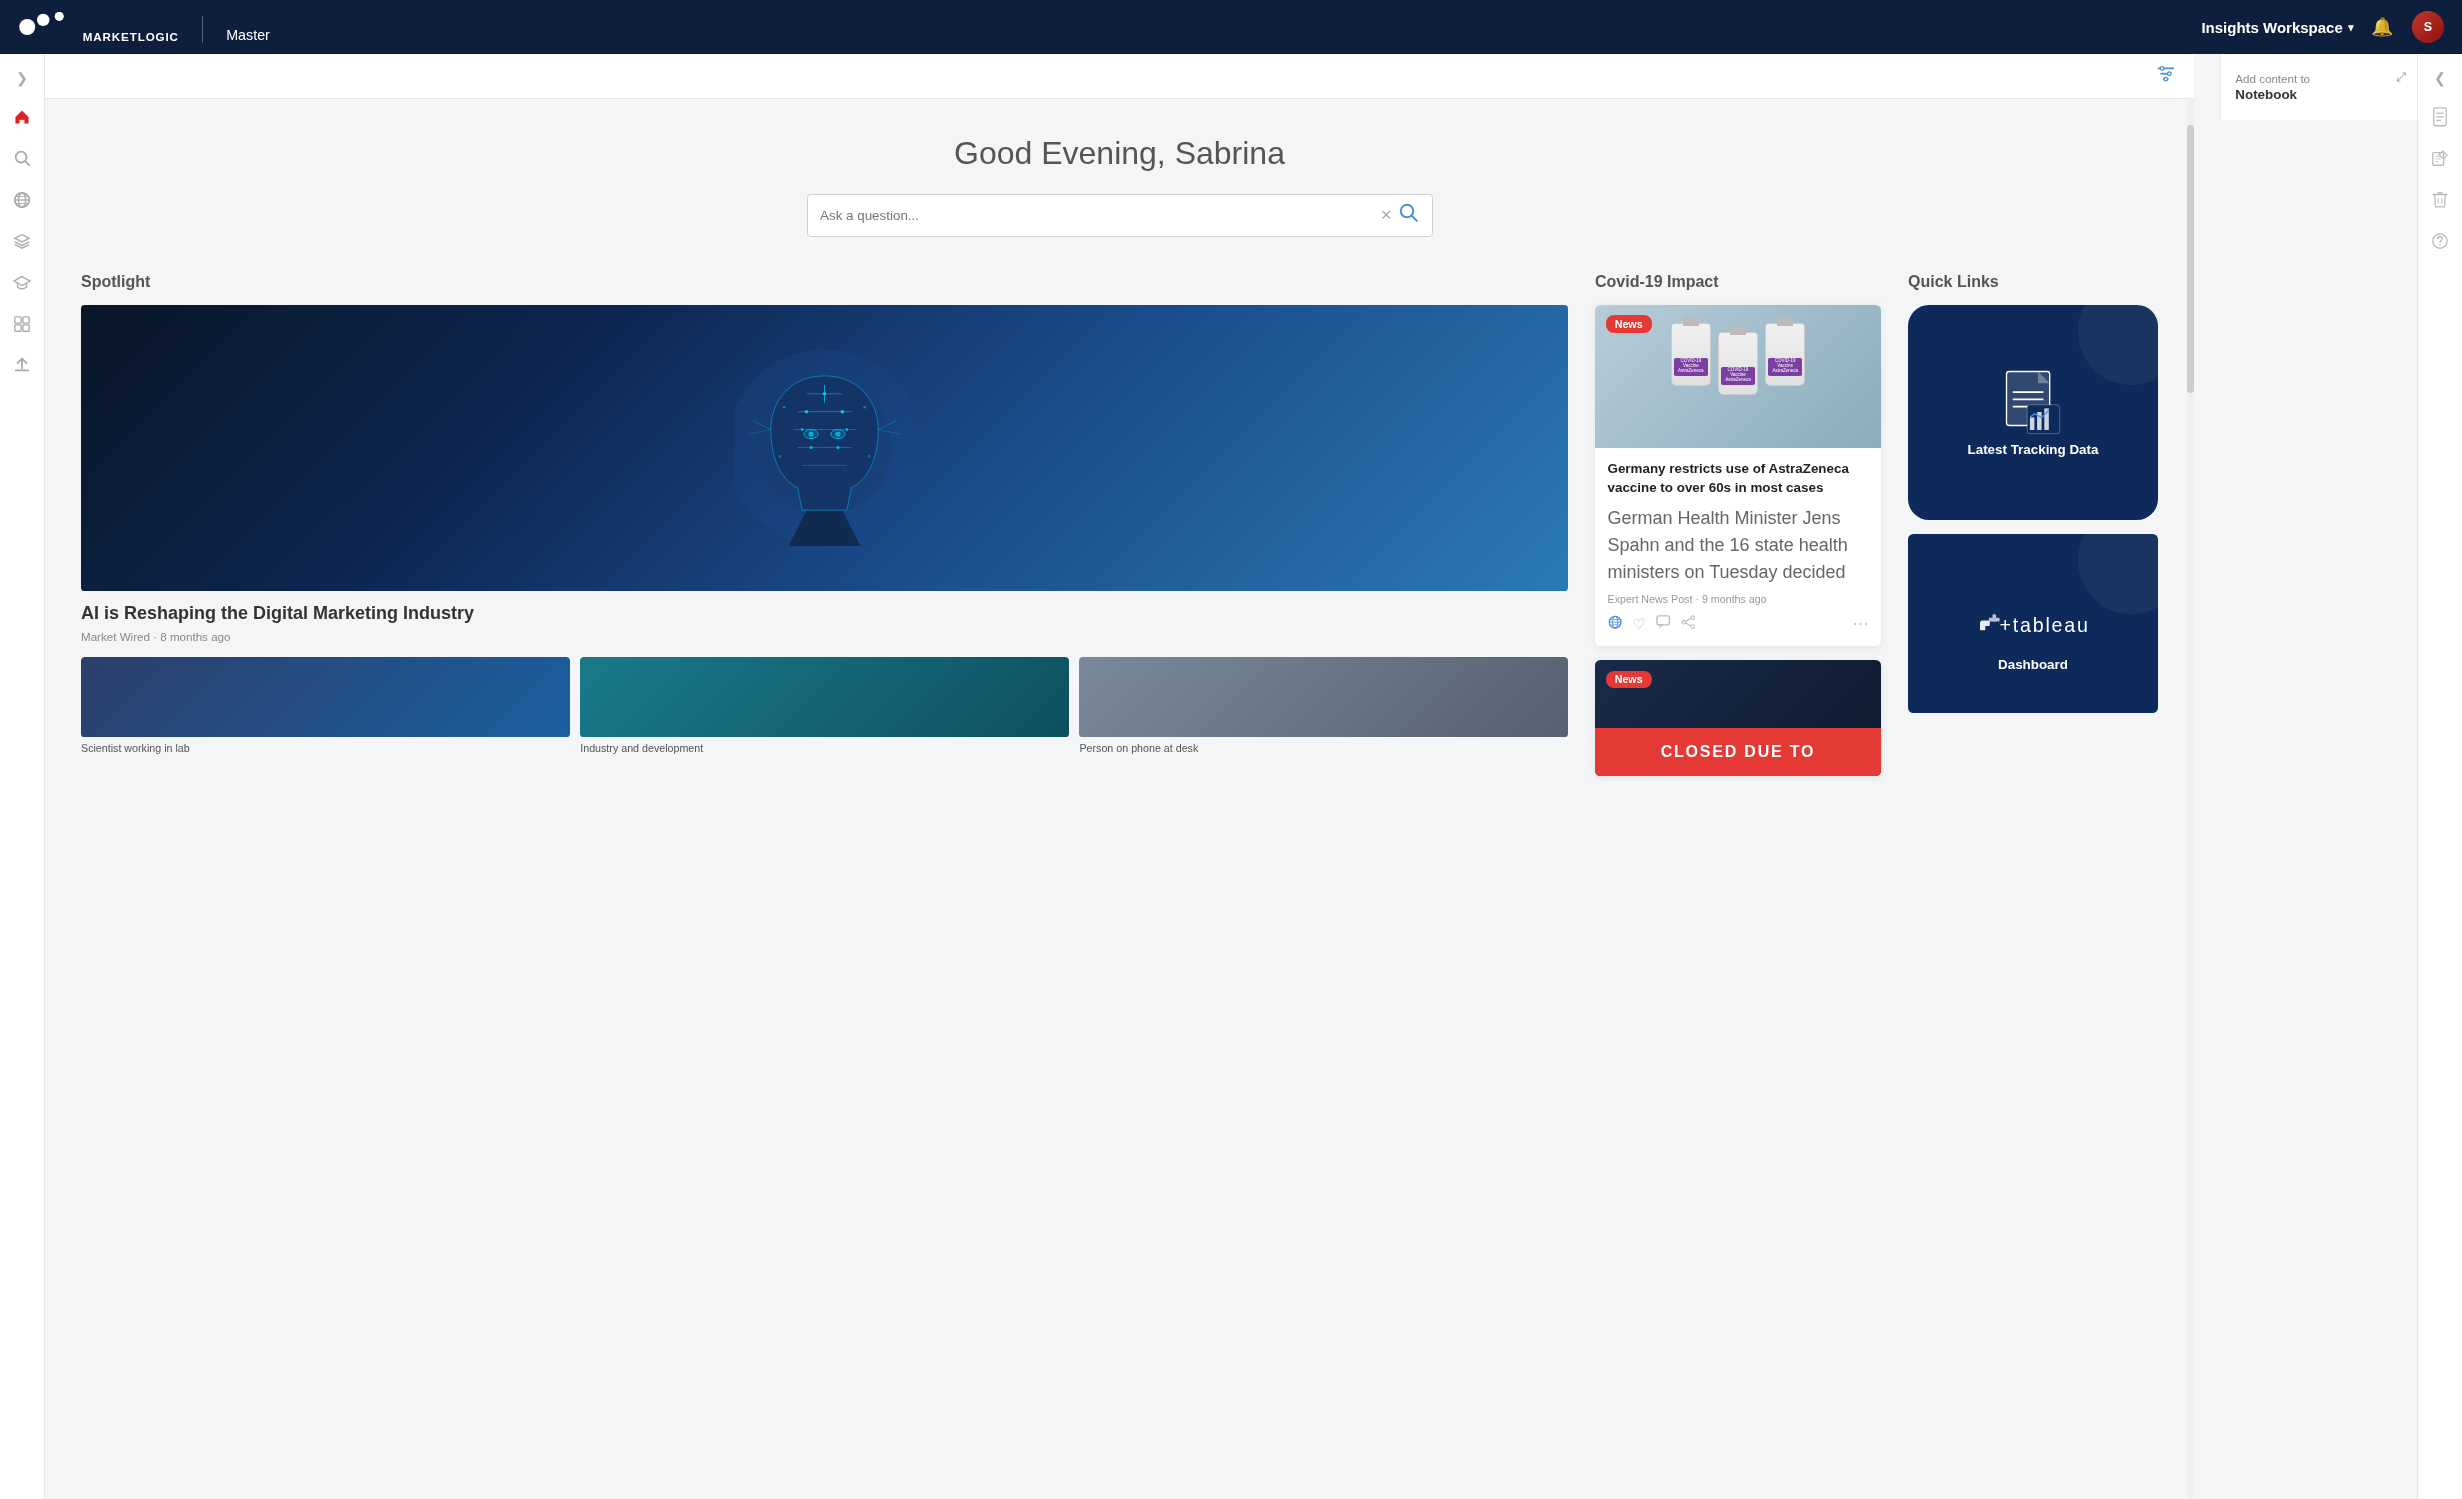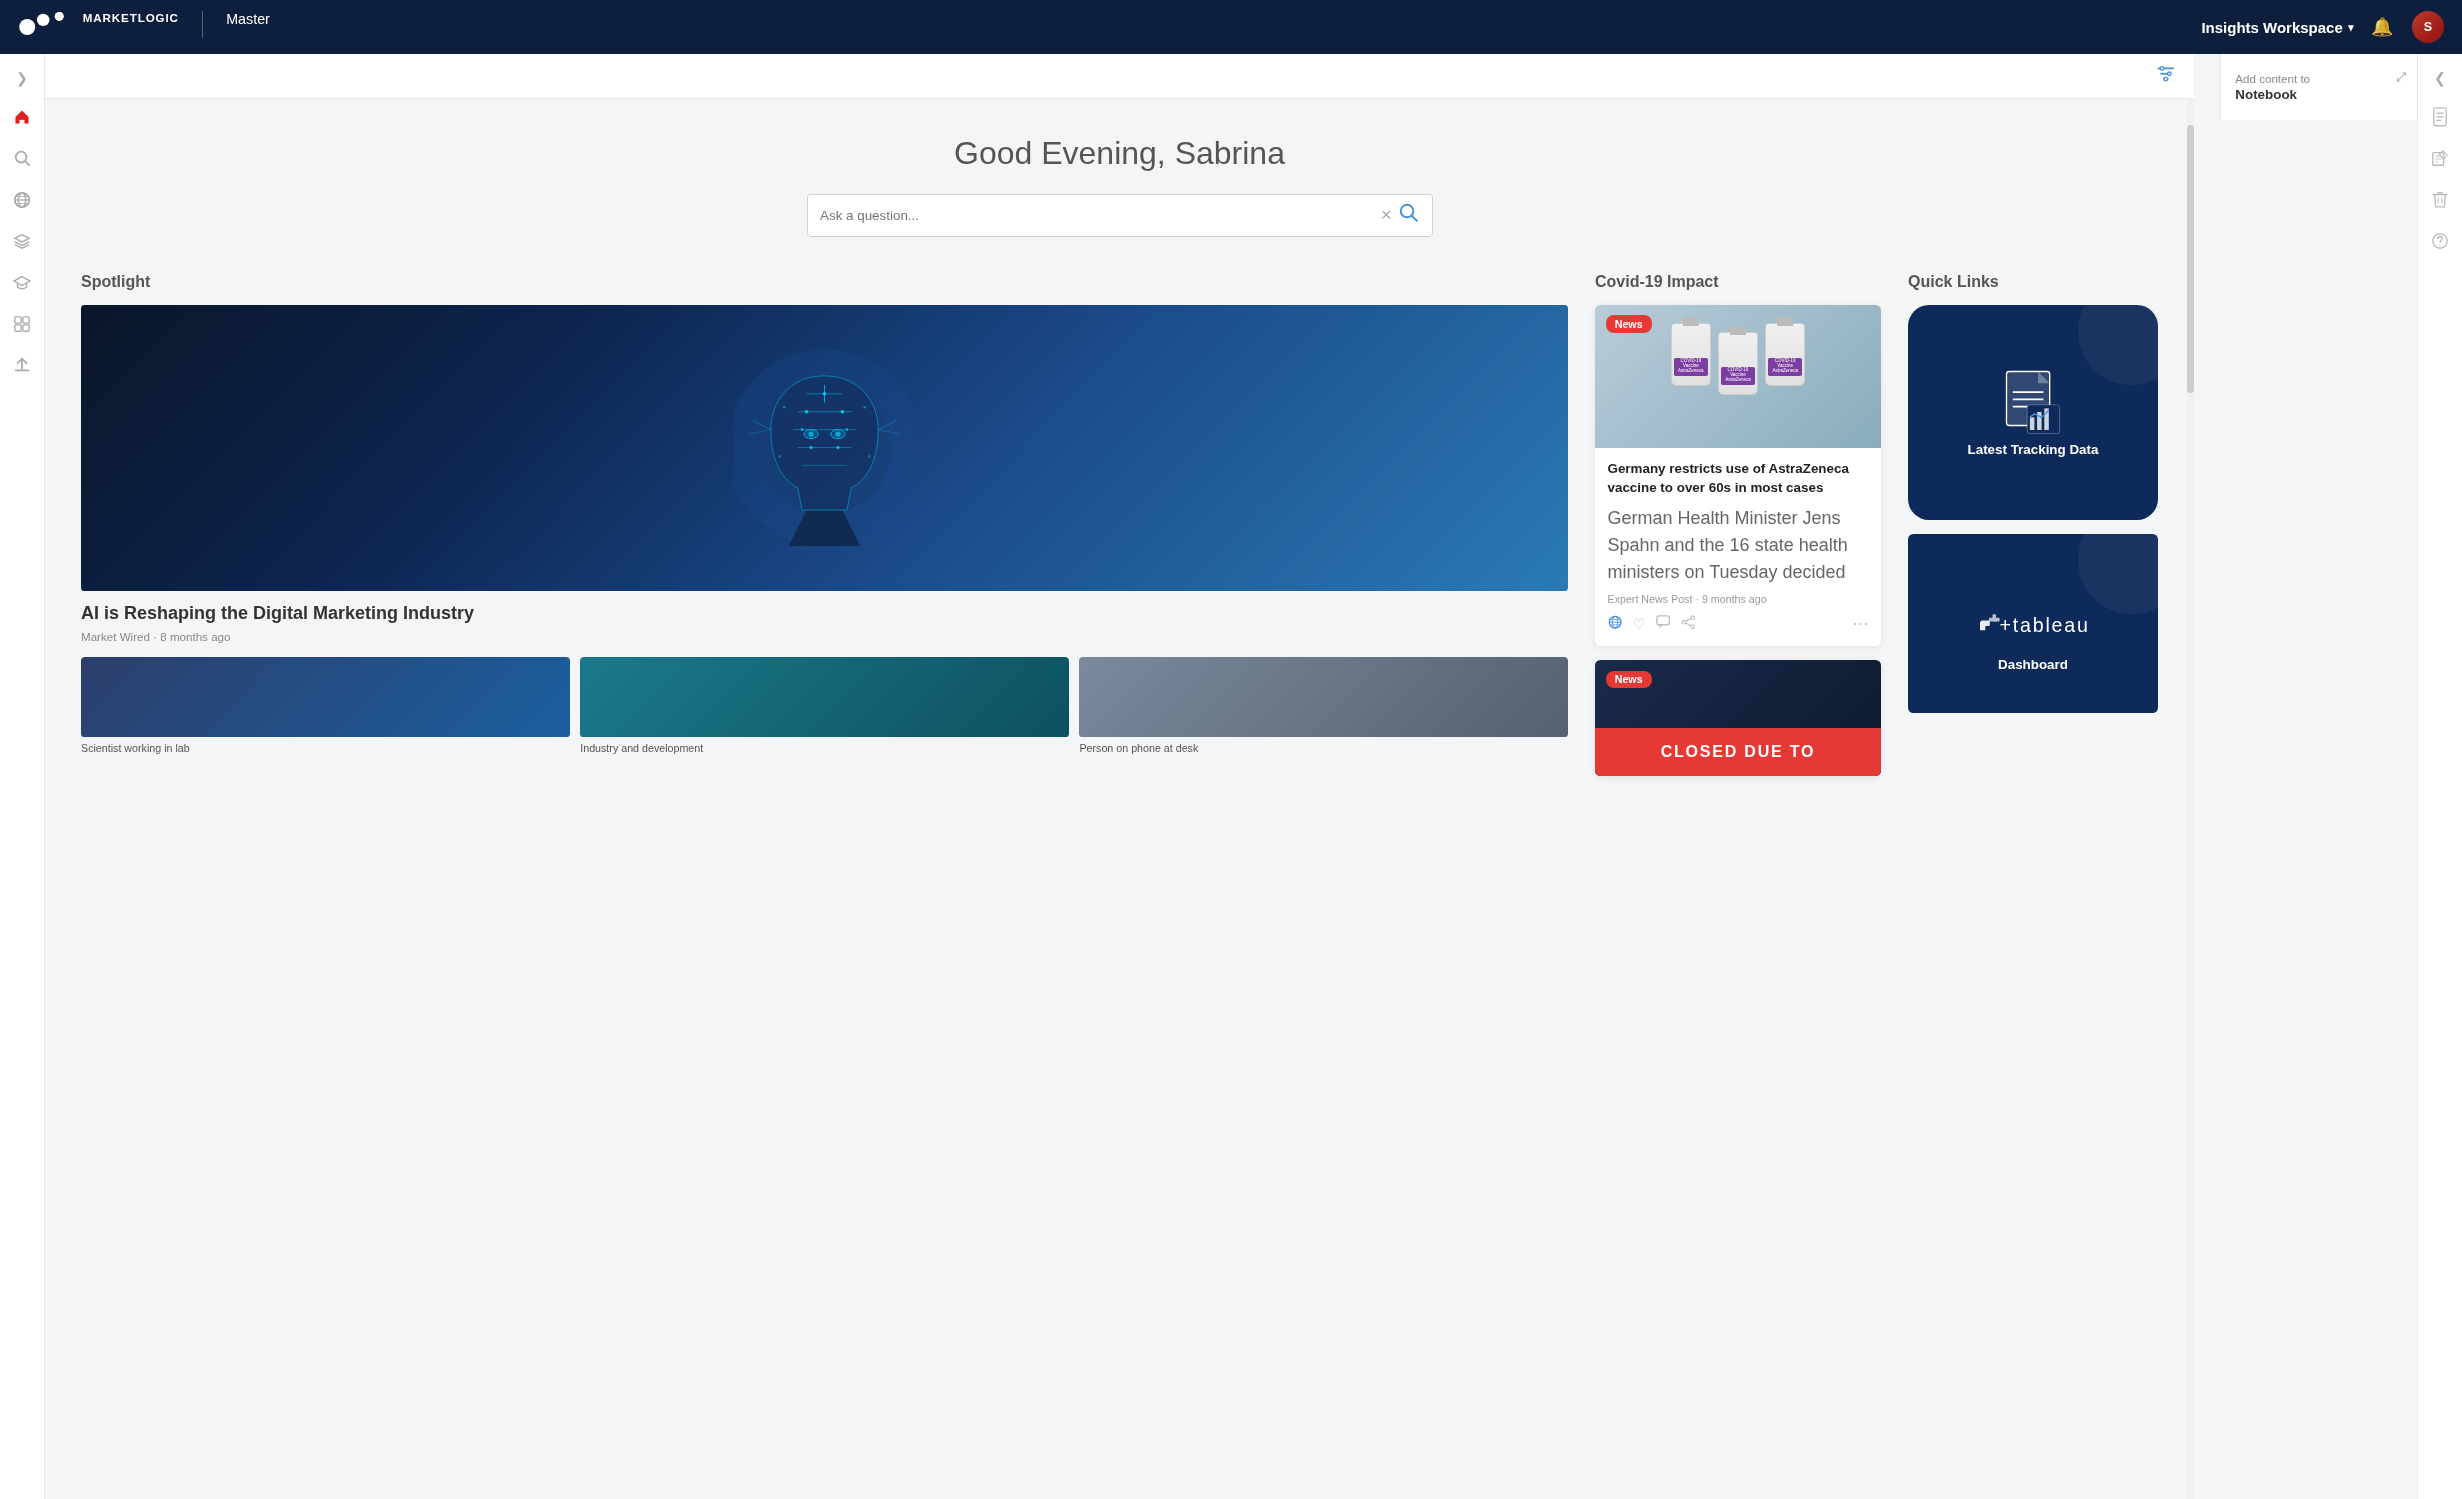--- a/index.html
+++ b/index.html
@@ -11,21 +11,21 @@
       height: 54px;
       display: flex;
       align-items: center;
       padding: 0 18px;
       position: fixed;
       top: 0; left: 0; right: 0;
       z-index: 100;
     }
     .top-nav-logo {
       display: flex;
-      align-items: flex-start;
+      align-items: flex-end;
       gap: 10.7px;
       color: white;
       font-size: 16px;
       font-weight: 600;
     }
     .logo-icon {
       display: flex;
       align-items: center;
       gap: 2.7px;
     }

